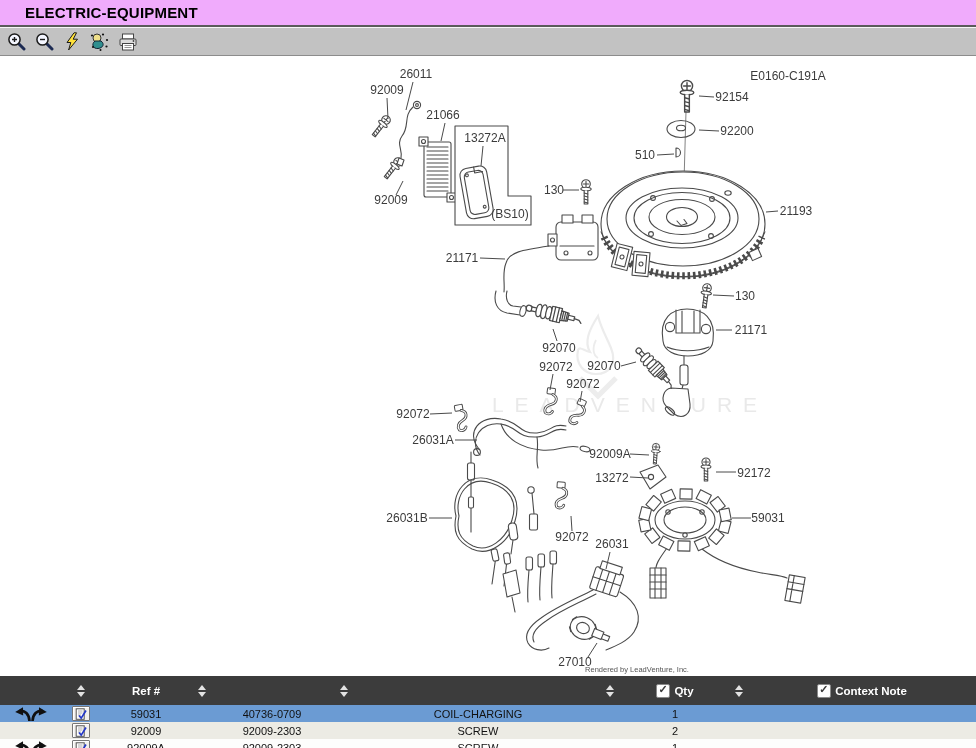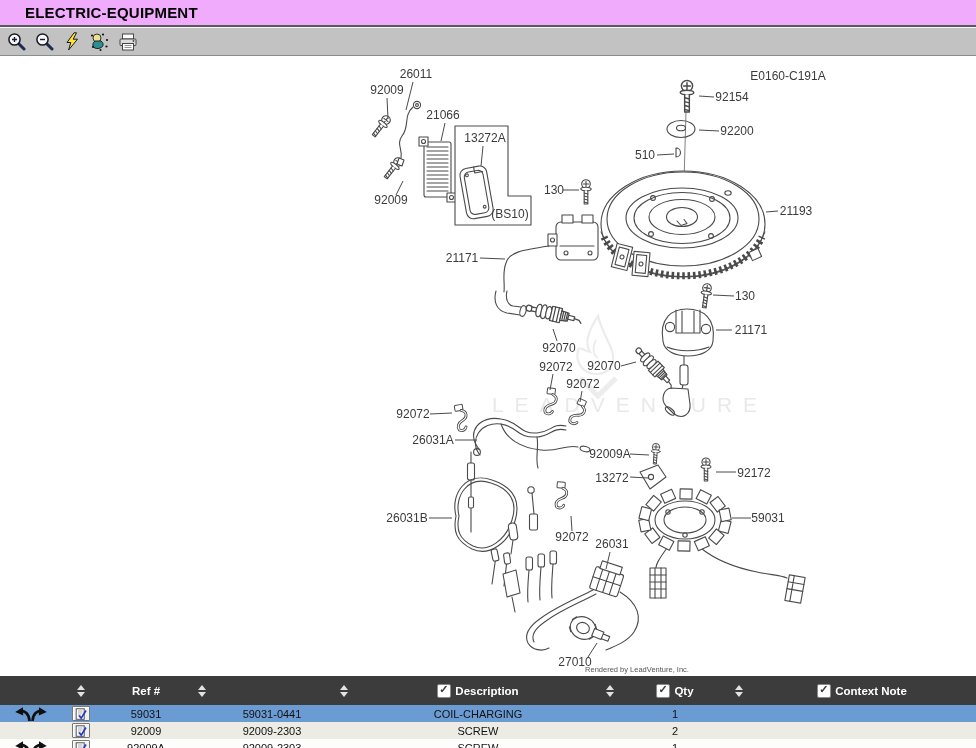--- a/index.html
+++ b/index.html
@@ -398,24 +398,20 @@
             <i class="tu"></i>
             <i class="td"></i>
           </div>
         </div>
         <div class="cell" style="grid-column: 6;">
           <div class="sortctl">
             <i class="tu"></i>
             <i class="td"></i>
           </div>
         </div>
-        <div class="cell" style="grid-column: 7;">
-          <span class="cb"></span>
-          <span>Description</span>
-        </div>
         <div class="cell" style="grid-column: 8;">
           <div class="sortctl">
             <i class="tu"></i>
             <i class="td"></i>
           </div>
         </div>
         <div class="cell" style="grid-column: 9; text-align: right;">
           <span class="cb"></span>
           <span>Qty</span>
         </div>
@@ -443,21 +439,21 @@
           <div class="cell" style="grid-column: 2;">
             <button class="doc-btn">
               <svg width="12" height="12" viewBox="0 0 12 12">
                 <rect x="1.2" y="0.8" width="8" height="10.5" fill="#fff" stroke="#555"></rect>
                 <path d="M3,3 h4.5 M3,5 h4.5 M3,7 h3" stroke="#999" stroke-width="0.8" fill="none"></path>
                 <path d="M4,7.5 l2.2,2.6 L11,2.5" fill="none" stroke="#2438c8" stroke-width="1.7"></path>
               </svg>
             </button>
           </div>
           <div class="cell" style="grid-column: 3;">59031</div>
-          <div class="cell" style="grid-column: 5;">59031-0441</div>
+          <div class="cell" style="grid-column: 5;">40736-0709</div>
           <div class="cell" style="grid-column: 7; text-align: right;">COIL-CHARGING</div>
           <div class="cell" style="grid-column: 9;">1</div>
           <div class="cell" style="grid-column: 11;"></div>
         </div>
         <div class="trow grid alt">
           <div class="cell" style="grid-column: 2;">
             <button class="doc-btn">
               <svg width="12" height="12" viewBox="0 0 12 12">
                 <rect x="1.2" y="0.8" width="8" height="10.5" fill="#fff" stroke="#555"></rect>
                 <path d="M3,3 h4.5 M3,5 h4.5 M3,7 h3" stroke="#999" stroke-width="0.8" fill="none"></path>

